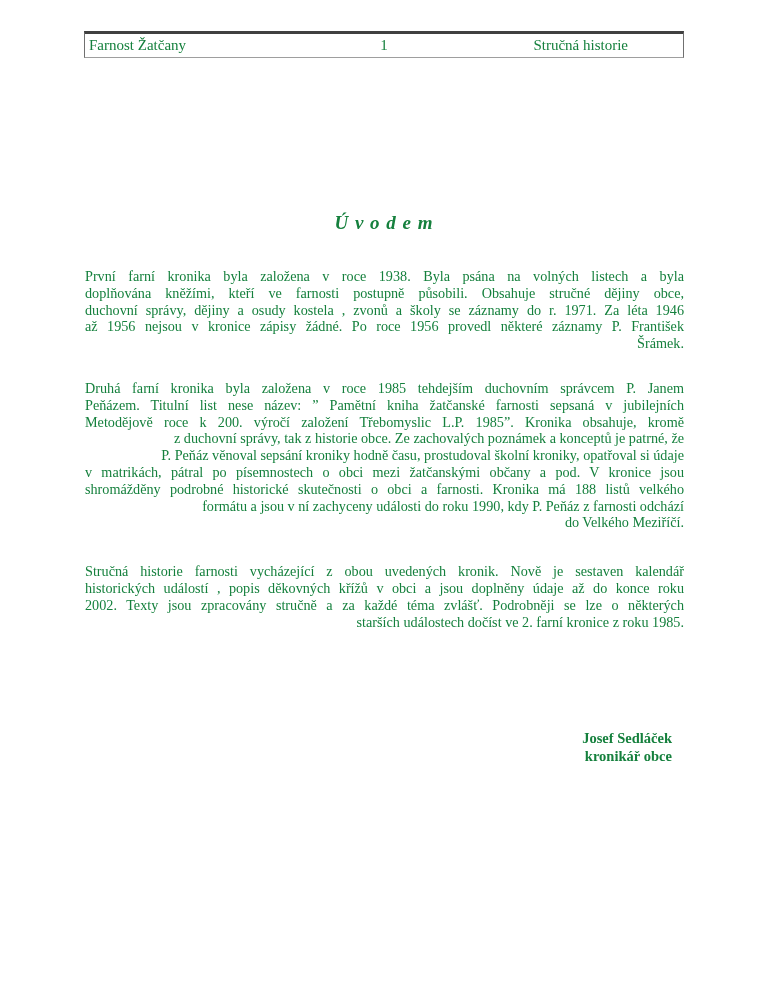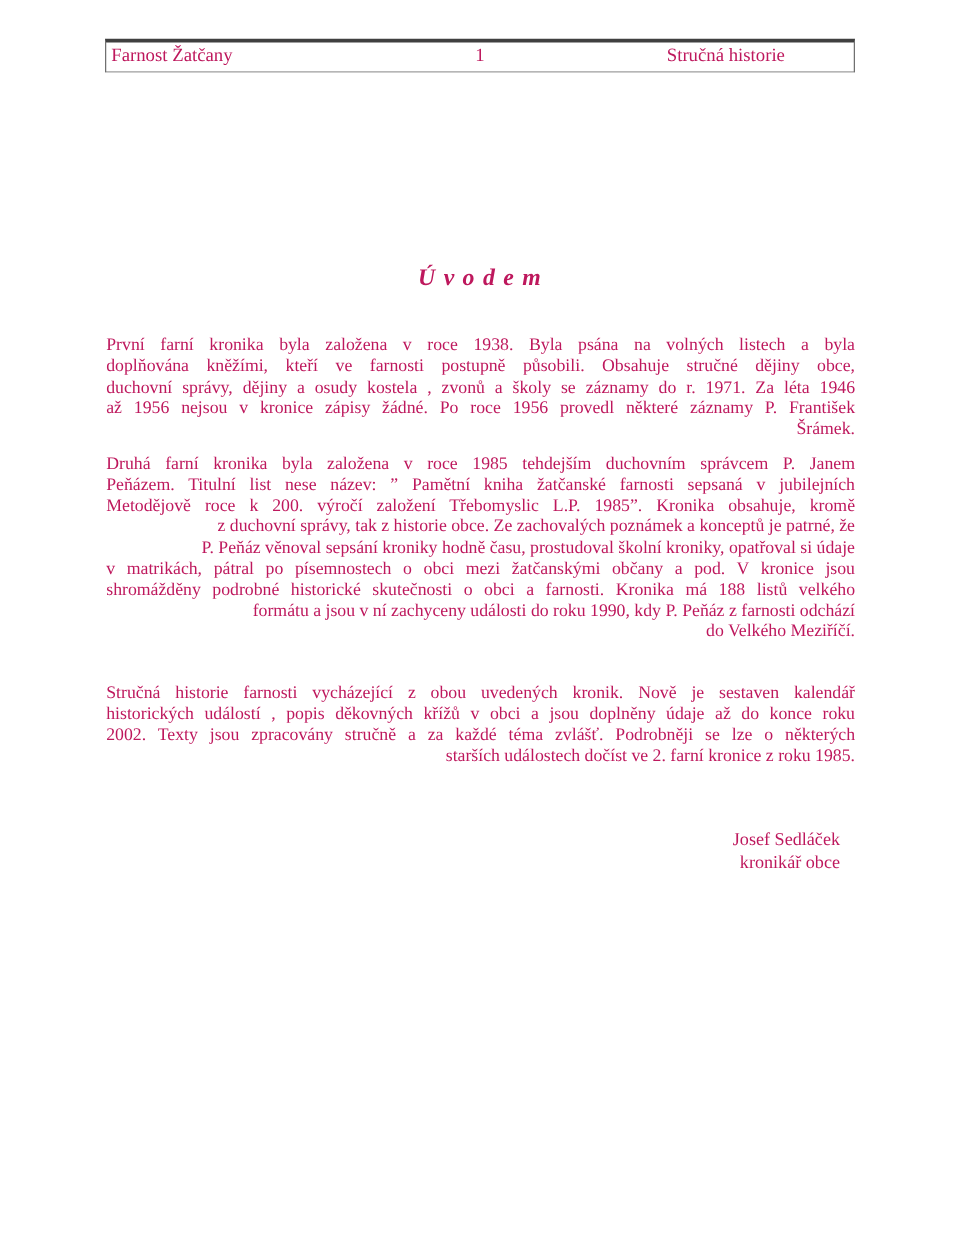--- a/index.html
+++ b/index.html
@@ -7,21 +7,21 @@
     padding: 0;
     background: #ffffff;
   }
   .page {
     position: relative;
     width: 768px;
     height: 994px;
     background: #ffffff;
     overflow: hidden;
     font-family: "Liberation Serif", "DejaVu Serif", serif;
-    color: #be185d;
+    color: #15803d;
   }
   .header-box {
     position: absolute;
     left: 84px;
     top: 31px;
     width: 600px;
     height: 27px;
     box-sizing: border-box;
     border-top: 3px solid #404040;
     border-left: 1px solid #707070;
@@ -52,40 +52,41 @@
   .content {
     position: absolute;
     left: 85px;
     top: 268px;
     width: 599px;
     font-size: 14.2px;
     line-height: 16.8px;
     font-family: Liberation Serif, serif;
   }
   .para { margin: 0; }
-  .para.gap20 { margin-top: 11px; }
+  .para.gap20 { margin-top: 28px; }
   .para.gap16 { margin-top: 32px; }
   .ln {
     min-height: 16.8px;
     white-space: normal;
   }
   .ln.j {
     text-align: justify;
     text-align-last: justify;
     text-justify: inter-word;
   }
   .ln.l { text-align: right; }
 
   .signature {
     position: absolute;
     right: 96px;
-    top: 664px;
+    top: 730px;
     text-align: right;
     font-size: 14.5px;
     line-height: 17.5px;
+    font-weight: bold;
   }
 </style>
 </head>
 <body>
 
 <div class="page">
 
   <div class="header-box">
     <div class="header-cell left">Farnost Žatčany</div>
     <div class="header-cell center">1</div>

